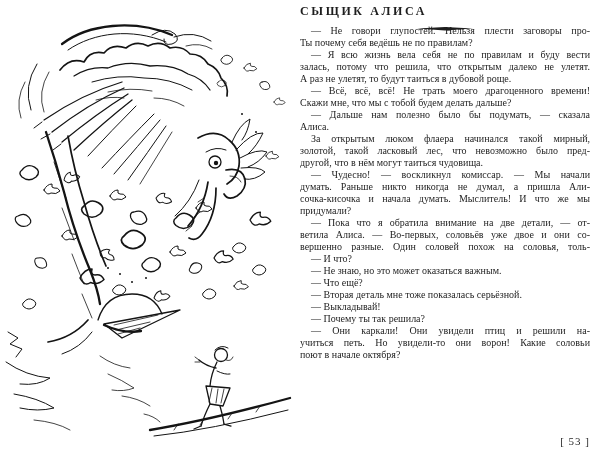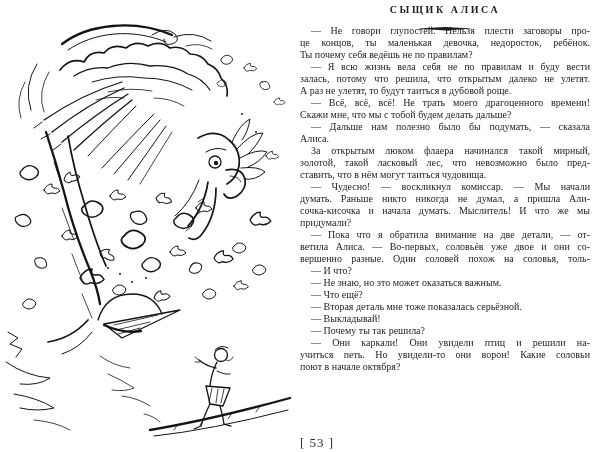--- a/index.html
+++ b/index.html
@@ -17,34 +17,34 @@
     position:absolute;left:4px;top:22px;width:290px;height:428px;
   }
   .illustration svg{width:100%;height:100%;display:block;}
   .ink{stroke:#141414;fill:none;stroke-linecap:round;stroke-linejoin:round;}
   .s08{stroke-width:.8}.s1{stroke-width:1}.s12{stroke-width:1.3}
   .s16{stroke-width:1.7}.s2{stroke-width:2.3}
   
   .right-page{position:absolute;left:300px;top:0;width:290px;height:452px;}
   .running-head{
     position:absolute;top:4px;left:0;width:100%;
-    text-align:center;font-size:10px;font-weight:bold;
+    font-size:12px;font-weight:bold;
     letter-spacing:2.6px;color:#1e1e1e;
   }
   .head-rule{position:absolute;top:17px;left:50%;transform:translateX(-50%);}
   .text-block{
     position:absolute;top:25px;left:0;width:290px;
     font-size:10px;line-height:12px;
   }
   .line{text-align:justify;text-align-last:justify;}
   .line.para-end{text-align-last:left;}
   .line.para-start{padding-left:11px;}
   .page-number{
     position:absolute;top:435px;left:0;width:100%;
-    text-align:left;font-size:13px;letter-spacing:1px;color:#2a2a2a;
+    text-align:right;font-size:11px;letter-spacing:1px;color:#2a2a2a;
   }
 </style>
 </head>
 <body>
 
 <div class="spread">
 
   <div class="illustration" role="img" aria-label="Чёрно-белый рисунок пером: огромная взъерошенная птица с хохолком и загнутым, как у попугая, клювом сидит в кроне дуба; внизу флаер с открытым люком и маленькая девочка, идущая по ветке">
     <svg viewBox="0 0 290 428" xmlns="http://www.w3.org/2000/svg">
       <defs>
@@ -180,32 +180,31 @@
     <div class="running-head">СЫЩИК АЛИСА</div>
 
     <div class="head-rule">
       <svg width="56" height="4" viewBox="0 0 56 4">
         <polygon points="0,1.6 28,0.1 56,1.6 28,3.4" fill="#1e1e1e"></polygon>
       </svg>
     </div>
 
     <div class="text-block">
         <div class="line para-start">— Не говори глупостей. Нельзя плести заговоры про-</div>
-        <div class="line">це концов, ты маленькая девочка, недоросток, ребёнок.</div>
         <div class="line para-end">Ты почему себя ведёшь не по правилам?</div>
         <div class="line para-start">— Я всю жизнь вела себя не по правилам и буду вести</div>
         <div class="line">залась, потому что решила, что открытым далеко не улетят.</div>
         <div class="line para-end">А раз не улетят, то будут таиться в дубовой роще.</div>
         <div class="line para-start">— Всё, всё, всё! Не трать моего драгоценного времени!</div>
         <div class="line para-end">Скажи мне, что мы с тобой будем делать дальше?</div>
         <div class="line para-start">— Дальше нам полезно было бы подумать, — сказала</div>
         <div class="line para-end">Алиса.</div>
         <div class="line para-start">За открытым люком флаера начинался такой мирный,</div>
         <div class="line">золотой, такой ласковый лес, что невозможно было пред-</div>
-        <div class="line para-end">ставить, что в нём могут таиться чудовища.</div>
+        <div class="line para-end">другой, что в нём могут таиться чудовища.</div>
         <div class="line para-start">— Чудесно! — воскликнул комиссар. — Мы начали</div>
         <div class="line">думать. Раньше никто никогда не думал, а пришла Али-</div>
         <div class="line">сочка-кисочка и начала думать. Мыслитель! И что же мы</div>
         <div class="line para-end">придумали?</div>
         <div class="line para-start">— Пока что я обратила внимание на две детали, — от-</div>
         <div class="line">ветила Алиса. — Во-первых, соловьёв уже двое и они со-</div>
         <div class="line">вершенно разные. Один соловей похож на соловья, толь-</div>
         <div class="line para-start para-end">— И что?</div>
         <div class="line para-start para-end">— Не знаю, но это может оказаться важным.</div>
         <div class="line para-start para-end">— Что ещё?</div>

